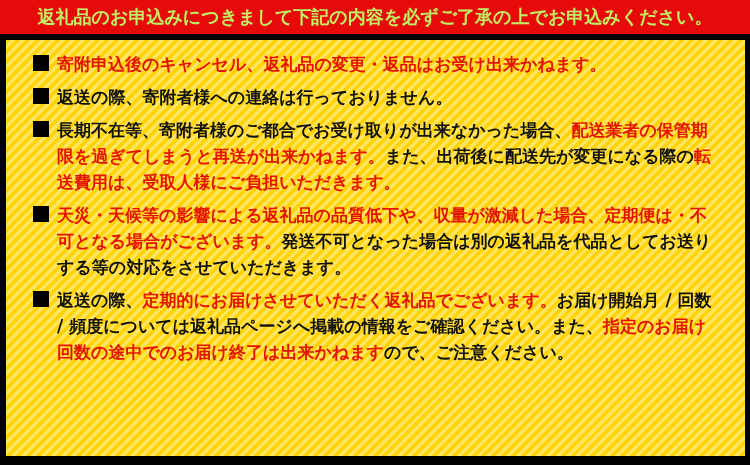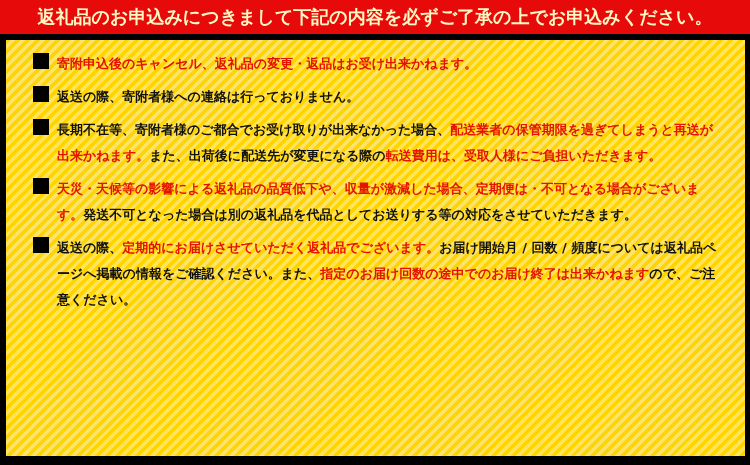--- a/index.html
+++ b/index.html
@@ -18,21 +18,21 @@
   }
   .page{
     width:750px;height:465px;
     display:flex;flex-direction:column;
     background:var(--frame);
     border-radius:0 0 6px 6px;overflow:hidden;
   }
   .header{
     height:34px;flex:0 0 34px;
     background:var(--header-bg);
-    color:#fef9c3;
+    color:#bef264;
     font-size:18px;font-weight:bold;
     display:flex;align-items:center;justify-content:center;
     letter-spacing:0;
     white-space:nowrap;
   }
   .panel-frame{
     flex:1 1 auto;
     background:var(--frame);
     padding:6px 5px 9px 6px;
     box-sizing:border-box;
@@ -41,21 +41,21 @@
     width:100%;height:100%;
     box-sizing:border-box;
     background:repeating-linear-gradient(135deg,
       var(--stripe-dark) 0 3.5px,
       var(--stripe-light) 3.5px 7px);
     padding:11px 20px 0 27px;
     overflow:hidden;
   }
   .notice{
     margin:0 8px 7px 0;
-    font-size:13px;
+    font-size:17px;
     font-weight:bold;
     line-height:26px;
     padding-left:24px;
     text-indent:-24px;
     color:var(--black-text);
   }
   .bullet{
     display:inline-block;
     width:16px;height:16px;
     background:#000000;

